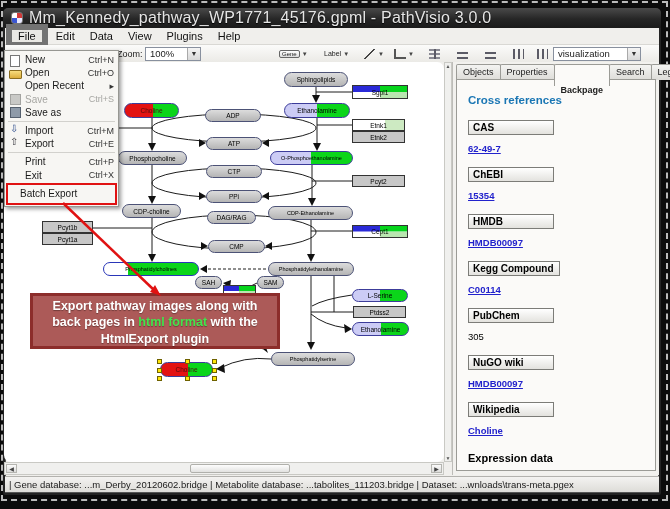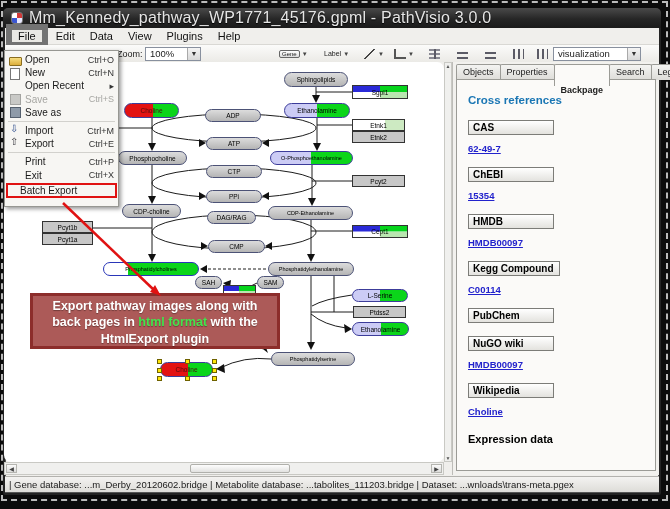--- a/index.html
+++ b/index.html
@@ -100,21 +100,21 @@
                white-space:nowrap; overflow:hidden; }
 
   
   .filemenu { position:absolute; left:4px; top:50px; width:115px; height:157px; background:#f7f6f3; border:1px solid #979792;
               box-shadow:2px 2px 4px rgba(0,0,0,.4); z-index:20; padding-top:2px; font-size:10px; color:#1a1a1a; }
   .fm-item { height:13.2px; display:flex; align-items:center; padding:0 4px 0 3px; }
   .fm-icon { width:14px; height:10px; margin-right:3px; position:relative; flex:none; }
   .fm-label { flex:1; white-space:nowrap; }
   .fm-shortcut { font-size:9px; color:#333; margin-left:4px; }
   .fm-item.disabled .fm-label, .fm-item.disabled .fm-shortcut { color:#a6a6a2; }
-  .fm-item.highlighted { border:2px solid #e01212; height:15px; margin:1px 1px 0 1px; padding-left:12px; }
+  .fm-item.highlighted { border:2px solid #e01212; height:22px; margin:1px 1px 0 1px; padding-left:12px; }
   .menu-sep { height:1px; background:#d2d1cd; margin:2px 3px; }
   .new-icon::before { content:""; position:absolute; left:2px; top:0; width:8px; height:10px; background:#fff; border:1px solid #777; }
   .open-folder-icon::before { content:""; position:absolute; left:1px; top:2px; width:11px; height:7px; background:linear-gradient(#f7dd7e,#dcae3c); border:1px solid #8a6d1f; border-radius:1px; }
   .save-icon::before, .save-as-icon::before { content:""; position:absolute; left:2px; top:0; width:9px; height:9px; background:#8e9aa8; border:1px solid #55606e; }
   .save-icon.gray::before { background:#c9c9c6; border-color:#a3a3a0; }
   .import-icon::before { content:"⇩"; position:absolute; left:2px; top:-3px; font-size:10px; color:#31508e; }
   .export-icon::before { content:"⇧"; position:absolute; left:2px; top:-3px; font-size:10px; color:#3a3a40; }
 </style>
 </head>
 <body>
@@ -367,41 +367,42 @@
       <div>
           <div class="xr-header">CAS</div>
           <div class="xr-value link">62-49-7</div>
           <div class="xr-header">ChEBI</div>
           <div class="xr-value link">15354</div>
           <div class="xr-header">HMDB</div>
           <div class="xr-value link">HMDB00097</div>
           <div class="xr-header wide">Kegg Compound</div>
           <div class="xr-value link">C00114</div>
           <div class="xr-header">PubChem</div>
+          <div class="xr-value">305</div>
           <div class="xr-header">NuGO wiki</div>
           <div class="xr-value link">HMDB00097</div>
           <div class="xr-header">Wikipedia</div>
           <div class="xr-value link">Choline</div>
         </div>
       <div class="xr-expr">Expression data</div>
     </div>
   </div>
 
   <div class="statusbar">| Gene database: ...m_Derby_20120602.bridge | Metabolite database: ...tabolites_111203.bridge | Dataset: ...wnloads\trans-meta.pgex</div>
 
   <div class="filemenu">
       <div class="fm-item">
+        <span class="fm-icon new-icon"></span>
+        <span class="fm-label">New</span>
+        <span class="fm-shortcut">Ctrl+N</span>
+      </div>
+      <div class="fm-item">
         <span class="fm-icon open-folder-icon"></span>
         <span class="fm-label">Open</span>
         <span class="fm-shortcut">Ctrl+O</span>
-      </div>
-      <div class="fm-item">
-        <span class="fm-icon new-icon"></span>
-        <span class="fm-label">New</span>
-        <span class="fm-shortcut">Ctrl+N</span>
       </div>
       <div class="fm-item">
         <span class="fm-icon "></span>
         <span class="fm-label">Open Recent</span>
         <span class="fm-shortcut">▸</span>
       </div>
       <div class="fm-item disabled">
         <span class="fm-icon save-icon gray"></span>
         <span class="fm-label">Save</span>
         <span class="fm-shortcut">Ctrl+S</span>

